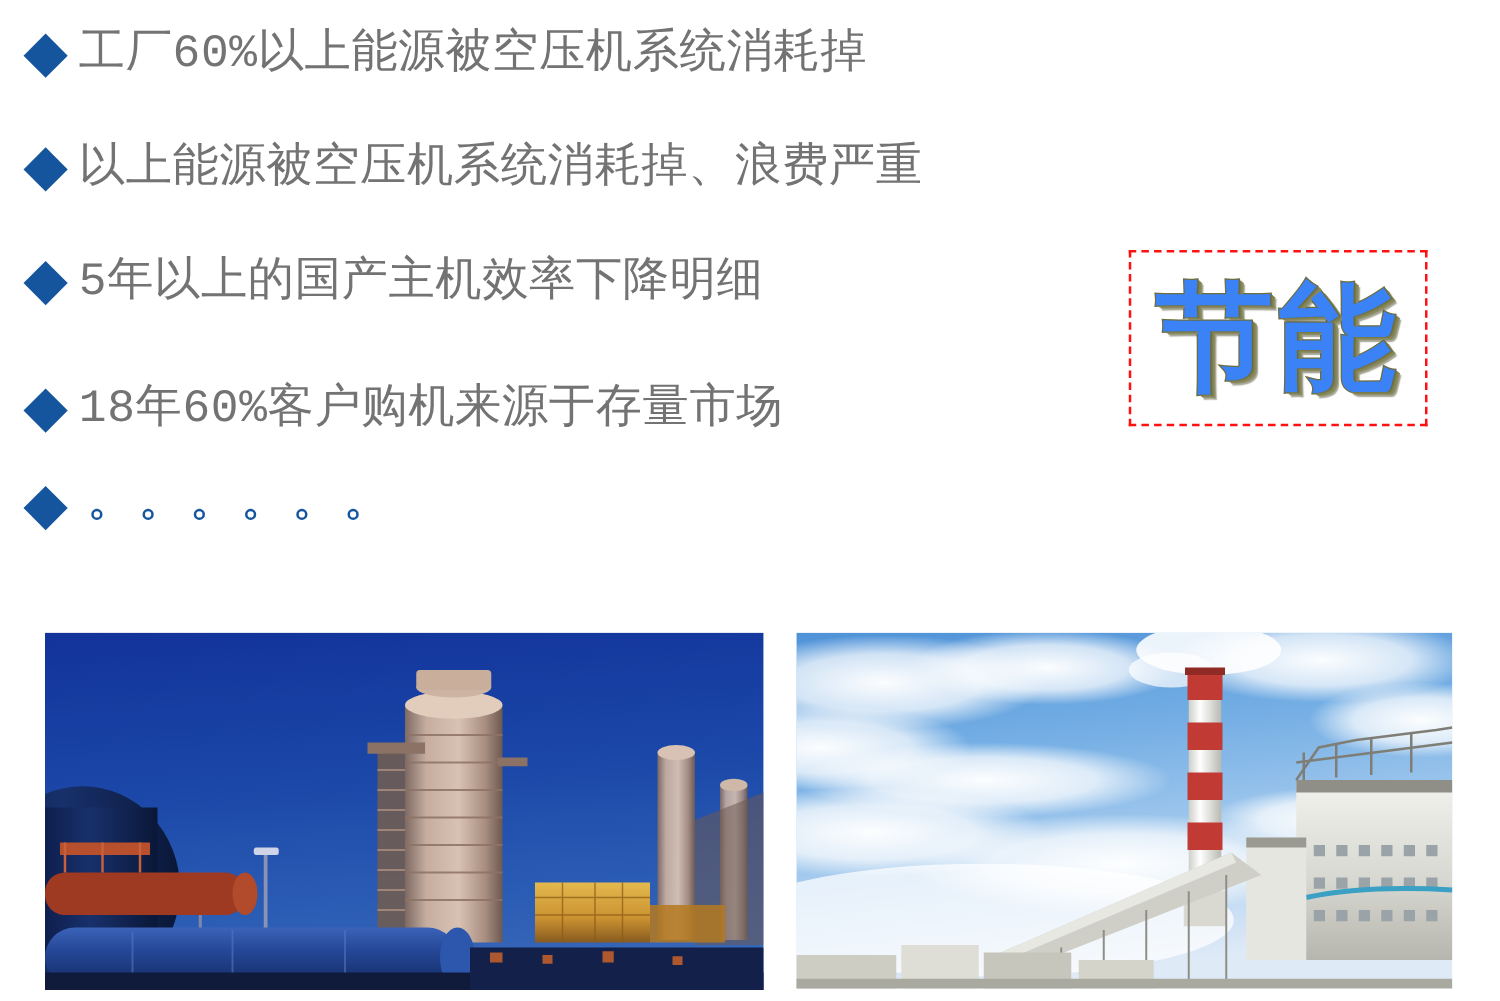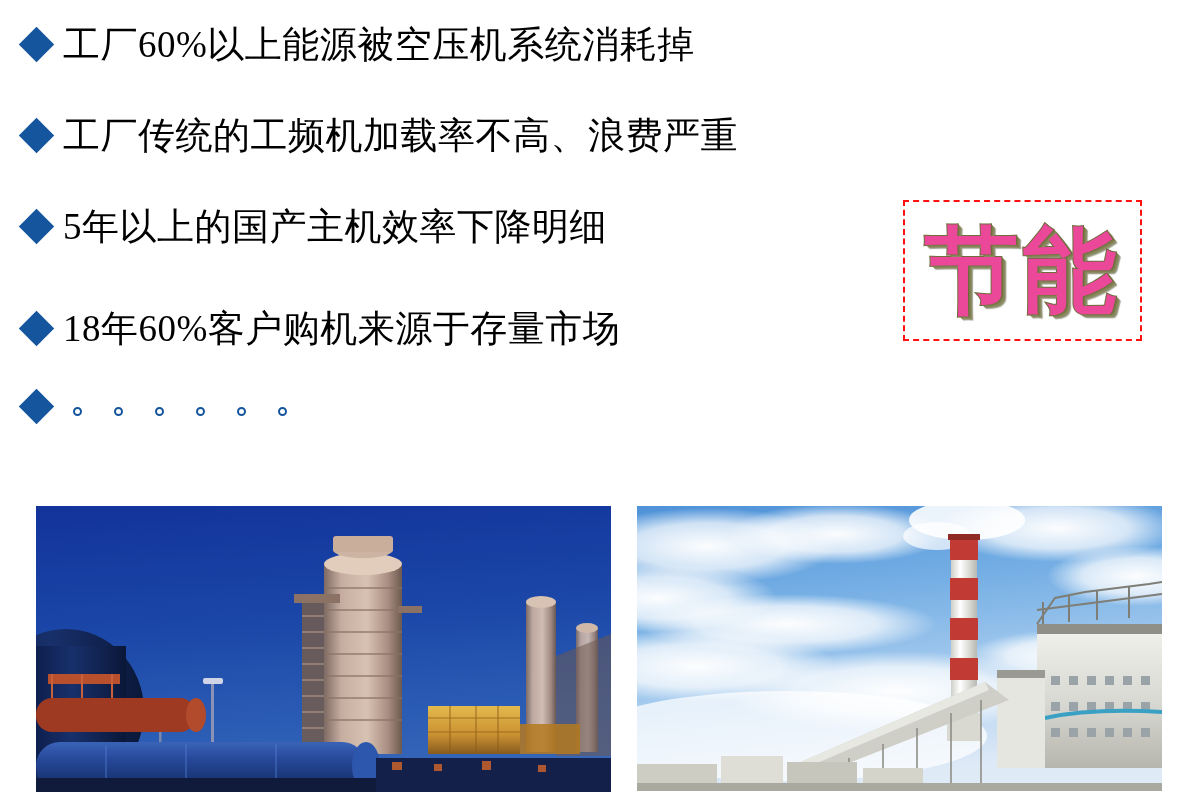--- a/index.html
+++ b/index.html
@@ -47,25 +47,25 @@
   .diamond {
     width: 25px;
     height: 25px;
     background: #15559E;
     transform: rotate(45deg);
     flex: 0 0 auto;
     margin-right: 14px;
   }
 
   .bullet-text {
-    color: #000000;
+    color: #737373;
     font-size: 37px;
     line-height: 1;
     letter-spacing: 0.5px;
-    font-family: Liberation Serif, serif;
+    font-family: Liberation Mono, monospace;
   }
 
   
   .dots {
     display: flex;
     align-items: center;
     gap: 32px;
     margin-left: 10px;
     margin-top: 10px;
   }
@@ -89,21 +89,21 @@
     background: #ffffff;
     display: flex;
     align-items: center;
     justify-content: center;
   }
   .stamp-text {
     font-family: "DejaVu Sans", "Liberation Sans", sans-serif;
     font-size: 94px;
     font-weight: 700;
     line-height: 1;
-    color: #ec4899;
+    color: #3b82f6;
     letter-spacing: 4px;
     text-shadow:
        1px 0px 0 #6b6b3a,
        2px 1px 0 #7a7a48,
        3px 2px 0 #85855a,
        4px 3px 0 #8e8e66,
        5px 4px 1px rgba(90,90,60,0.55);
     -webkit-text-stroke: 2px #6e6e3c;
     paint-order: stroke fill;
   }
@@ -134,21 +134,21 @@
 
   <div class="bullet-list">
 
     <div class="bullet-row r0">
       <span class="diamond"></span>
       <span class="bullet-text">工厂60%以上能源被空压机系统消耗掉</span>
     </div>
 
     <div class="bullet-row r1">
       <span class="diamond"></span>
-      <span class="bullet-text">工厂传统的工频机加载率不高、浪费严重</span>
+      <span class="bullet-text">以上能源被空压机系统消耗掉、浪费严重</span>
     </div>
 
     <div class="bullet-row r2">
       <span class="diamond"></span>
       <span class="bullet-text">5年以上的国产主机效率下降明细</span>
     </div>
 
     <div class="bullet-row r3">
       <span class="diamond"></span>
       <span class="bullet-text">18年60%客户购机来源于存量市场</span>

